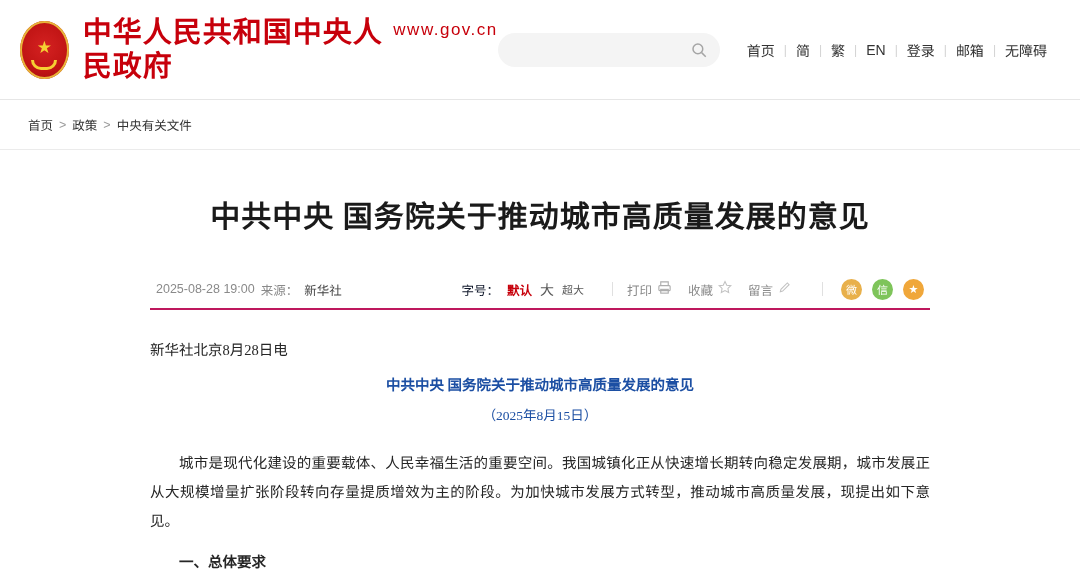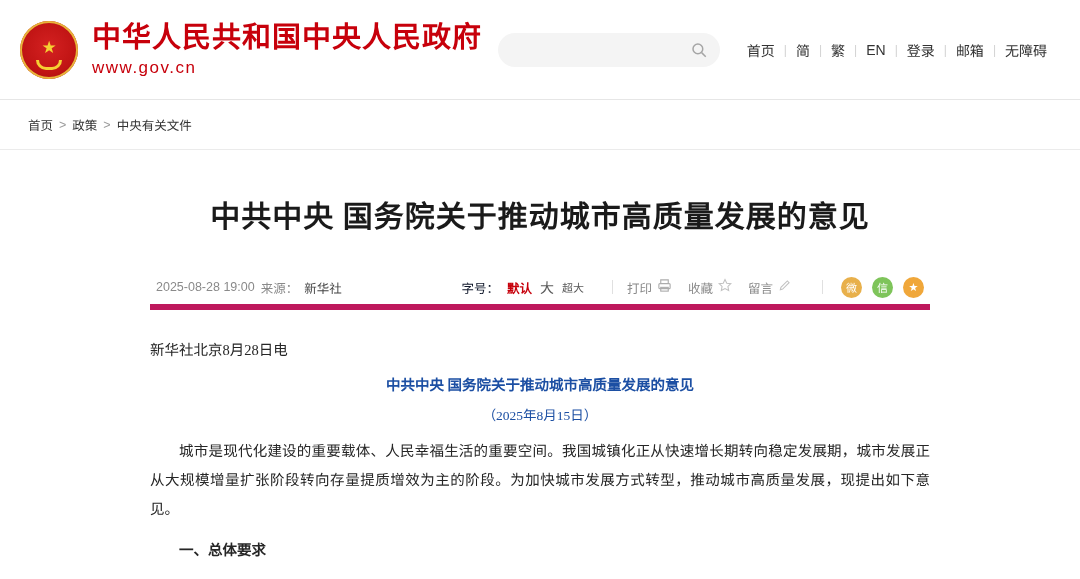--- a/index.html
+++ b/index.html
@@ -50,21 +50,21 @@
     left: 50%;
     bottom: 9px;
     transform: translateX(-50%);
     width: 26px;
     height: 10px;
     border-bottom: 3px solid #f5d033;
     border-left: 3px solid #f5d033;
     border-right: 3px solid #f5d033;
     border-radius: 0 0 13px 13px;
   }
-  .brand-text { display: flex; flex-direction: column; }
+  .brand-text { display: flex; }
   .brand-title {
     color: #c7000b;
     font-size: 29px;
     font-weight: bold;
     letter-spacing: 1px;
     line-height: 1.15;
     font-family: "Liberation Serif", "DejaVu Serif", serif;
   }
   .brand-sub {
     color: #c7000b;
@@ -143,21 +143,21 @@
     color: #1a1a1a;
     font-family: "Liberation Serif", "DejaVu Serif", serif;
     letter-spacing: 1px;
     margin: 18px 0 0 0;
     line-height: 1.4;
   }
 
   .meta-bar {
     margin-top: 32px;
     height: 40px;
-    border-bottom: 6px solid #be185d;
+    border-bottom: 2px solid #be185d;
     display: flex;
     align-items: center;
     font-size: 12.5px;
     color: #8a8a8a;
     padding: 0 6px 0 6px;
     gap: 0;
   }
   .meta-left { display: flex; align-items: center; gap: 6px; }
   .meta-source-name { color: #444; }
   .meta-right {
@@ -198,21 +198,21 @@
     color: #1c4fa3;
     font-weight: bold;
     font-size: 14.5px;
     margin-top: 6px;
   }
   .doc-date {
     text-align: center;
     color: #1c4fa3;
     font-size: 13.5px;
     margin-top: 2px;
-    margin-bottom: 8px;
+    margin-bottom: 20px;
   }
   .para { text-indent: 2em; margin: 0 0 2px 0; text-align: justify; }
   .sec-head { text-indent: 2em; font-weight: bold; margin: 12px 0 8px 0; }
 </style>
 </head>
 <body>
 
 <div class="site-header">
   <div class="brand">
     <span class="emblem">

